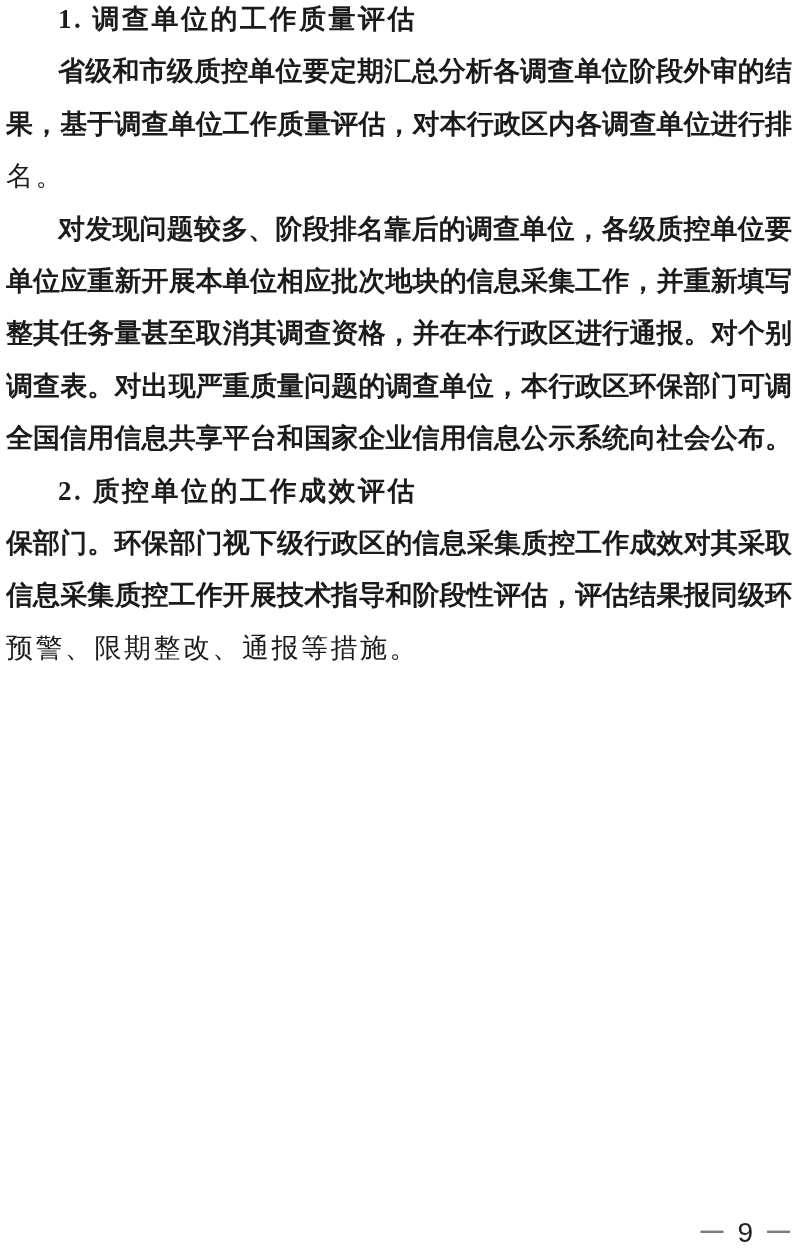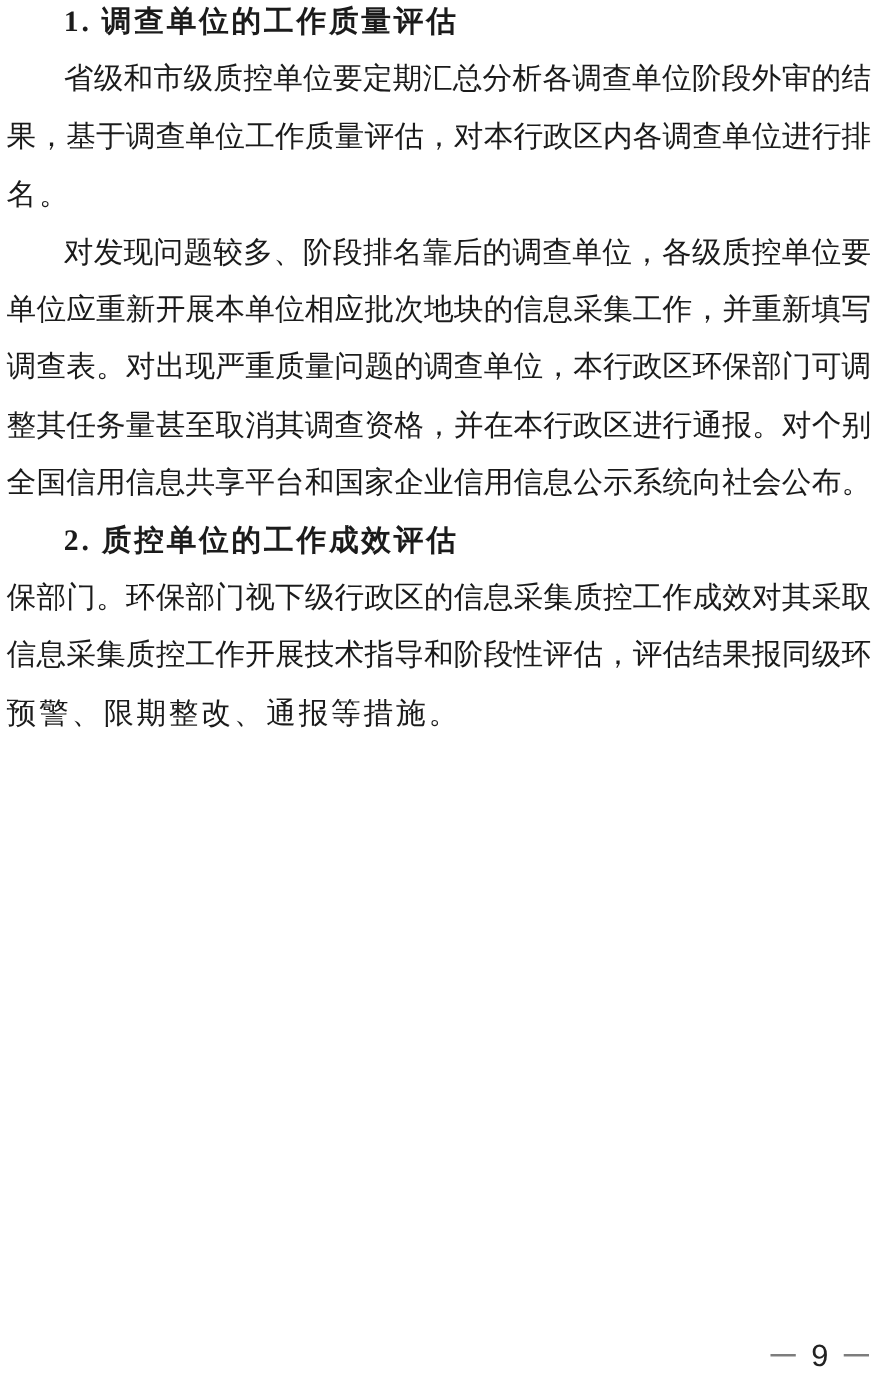--- a/index.html
+++ b/index.html
@@ -25,20 +25,21 @@
   }
   .line {
     height: 52.4px;
     overflow: hidden;
     white-space: nowrap;
   }
   .line.justify {
     white-space: normal;
     text-align: justify;
     text-align-last: justify;
+    font-weight: bold;
   }
   .line.plain {
     letter-spacing: 2.5px;
   }
   .line.indent {
     text-indent: 52px;
   }
   .section.heading .line {
     font-weight: 700;
     letter-spacing: 2.5px;
@@ -73,22 +74,22 @@
       <div class="line plain indent">1. 调查单位的工作质量评估</div>
     </div>
     <div class="section paragraph">
       <div class="line justify indent">省级和市级质控单位要定期汇总分析各调查单位阶段外审的结</div>
       <div class="line justify">果，基于调查单位工作质量评估，对本行政区内各调查单位进行排</div>
       <div class="line plain">名。</div>
     </div>
     <div class="section paragraph">
       <div class="line justify indent">对发现问题较多、阶段排名靠后的调查单位，各级质控单位要</div>
       <div class="line justify">单位应重新开展本单位相应批次地块的信息采集工作，并重新填写</div>
+      <div class="line justify">整其任务量甚至取消其调查资格，并在本行政区进行通报。对个别</div>
       <div class="line justify">调查表。对出现严重质量问题的调查单位，本行政区环保部门可调</div>
-      <div class="line justify">整其任务量甚至取消其调查资格，并在本行政区进行通报。对个别</div>
       <div class="line justify">全国信用信息共享平台和国家企业信用信息公示系统向社会公布。</div>
     </div>
     <div class="section heading">
       <div class="line plain indent">2. 质控单位的工作成效评估</div>
     </div>
     <div class="section paragraph">
       <div class="line justify">保部门。环保部门视下级行政区的信息采集质控工作成效对其采取</div>
       <div class="line justify">信息采集质控工作开展技术指导和阶段性评估，评估结果报同级环</div>
       <div class="line plain">预警、限期整改、通报等措施。</div>
     </div>

